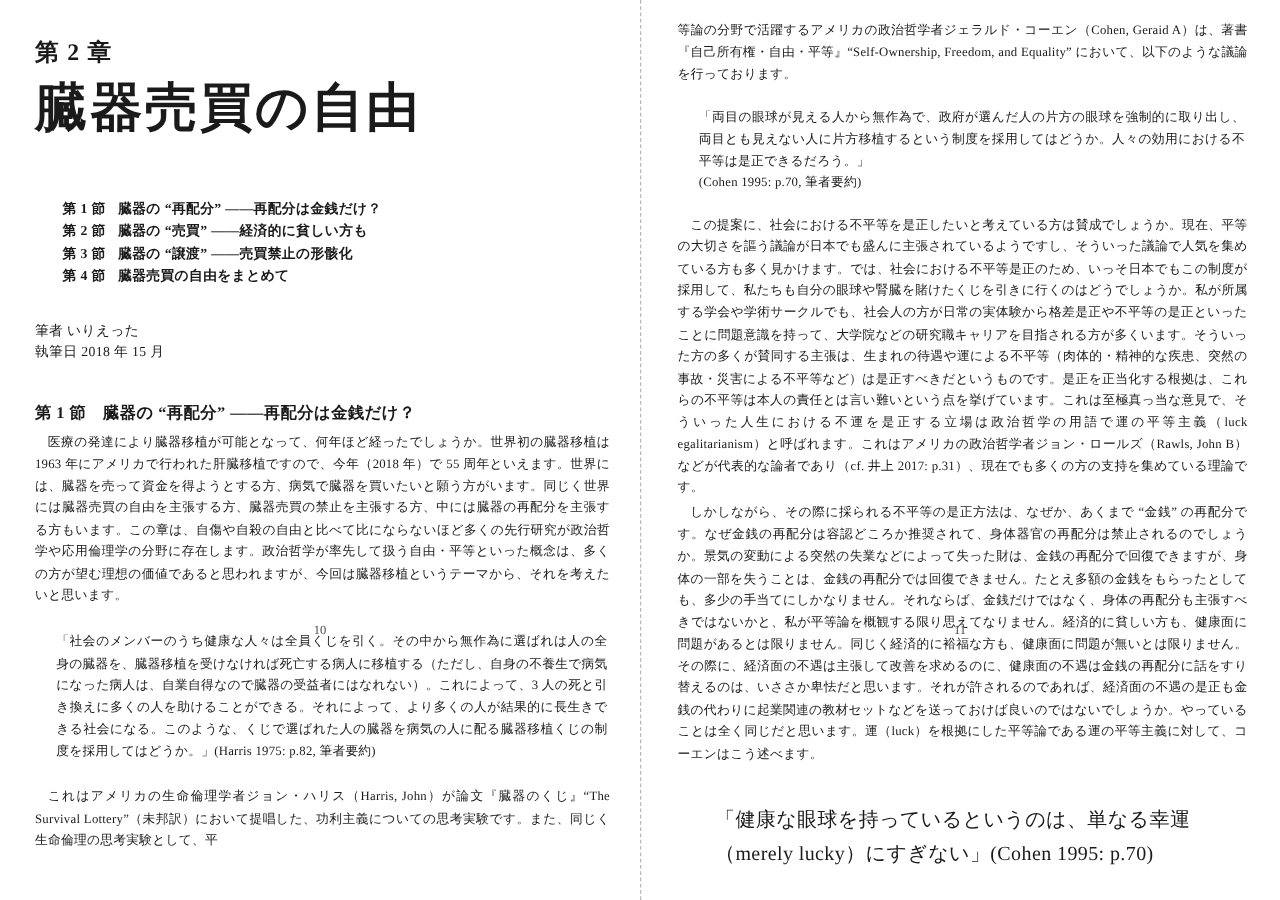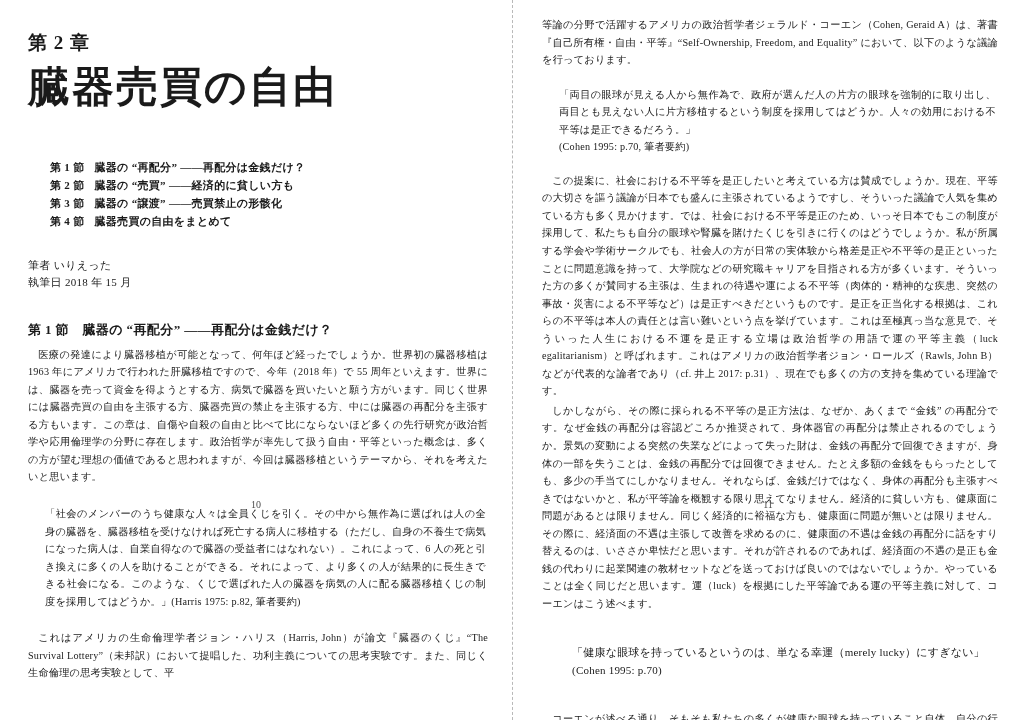--- a/index.html
+++ b/index.html
@@ -107,21 +107,21 @@
     text-align: justify;
     text-justify: inter-character;
     margin: 19px 0 19px 0;
     padding-left: 17px;
     padding-right: 2px;
     text-indent: 0;
     letter-spacing: 0.02em;
   }
   .quote.tight { margin: 17px 0 16px 0; }
   .quote-single {
-    font-size: 11px;
+    font-size: 16px;
     line-height: 1.72;
     margin: 30px 0 30px 0;
     padding-left: 30px;
     letter-spacing: 0.02em;
   }
 
   .folio {
     position: absolute;
     bottom: 22px;
     left: 0;
@@ -162,21 +162,21 @@
 
     <div class="meta">
       <div class="meta-line">筆者 いりえった</div>
       <div class="meta-line">執筆日 2018 年 15 月</div>
     </div>
 
     <div class="section-heading">第 1 節　臓器の “再配分” ——再配分は金銭だけ？</div>
 
     <p class="body">医療の発達により臓器移植が可能となって、何年ほど経ったでしょうか。世界初の臓器移植は 1963 年にアメリカで行われた肝臓移植ですので、今年（2018 年）で 55 周年といえます。世界には、臓器を売って資金を得ようとする方、病気で臓器を買いたいと願う方がいます。同じく世界には臓器売買の自由を主張する方、臓器売買の禁止を主張する方、中には臓器の再配分を主張する方もいます。この章は、自傷や自殺の自由と比べて比にならないほど多くの先行研究が政治哲学や応用倫理学の分野に存在します。政治哲学が率先して扱う自由・平等といった概念は、多くの方が望む理想の価値であると思われますが、今回は臓器移植というテーマから、それを考えたいと思います。</p>
 
-    <div class="quote">「社会のメンバーのうち健康な人々は全員くじを引く。その中から無作為に選ばれは人の全身の臓器を、臓器移植を受けなければ死亡する病人に移植する（ただし、自身の不養生で病気になった病人は、自業自得なので臓器の受益者にはなれない）。これによって、6 人の死と引き換えに多くの人を助けることができる。それによって、より多くの人が結果的に長生きできる社会になる。このような、くじで選ばれた人の臓器を病気の人に配る臓器移植くじの制度を採用してはどうか。」(Harris 1975: p.82, 筆者要約)</div>
+    <div class="quote">「社会のメンバーのうち健康な人々は全員くじを引く。その中から無作為に選ばれは人の全身の臓器を、臓器移植を受けなければ死亡する病人に移植する（ただし、自身の不養生で病気になった病人は、自業自得なので臓器の受益者にはなれない）。これによって、3 人の死と引き換えに多くの人を助けることができる。それによって、より多くの人が結果的に長生きできる社会になる。このような、くじで選ばれた人の臓器を病気の人に配る臓器移植くじの制度を採用してはどうか。」(Harris 1975: p.82, 筆者要約)</div>
 
     <p class="body">これはアメリカの生命倫理学者ジョン・ハリス（Harris, John）が論文『臓器のくじ』“The Survival Lottery”（未邦訳）において提唱した、功利主義についての思考実験です。また、同じく生命倫理の思考実験として、平</p>
 
     <div class="folio">10</div>
   </div>
 
   <div class="page page-right">
 
     <p class="body noindent">等論の分野で活躍するアメリカの政治哲学者ジェラルド・コーエン（Cohen, Geraid A）は、著書『自己所有権・自由・平等』“Self-Ownership, Freedom, and Equality” において、以下のような議論を行っております。</p>
 

